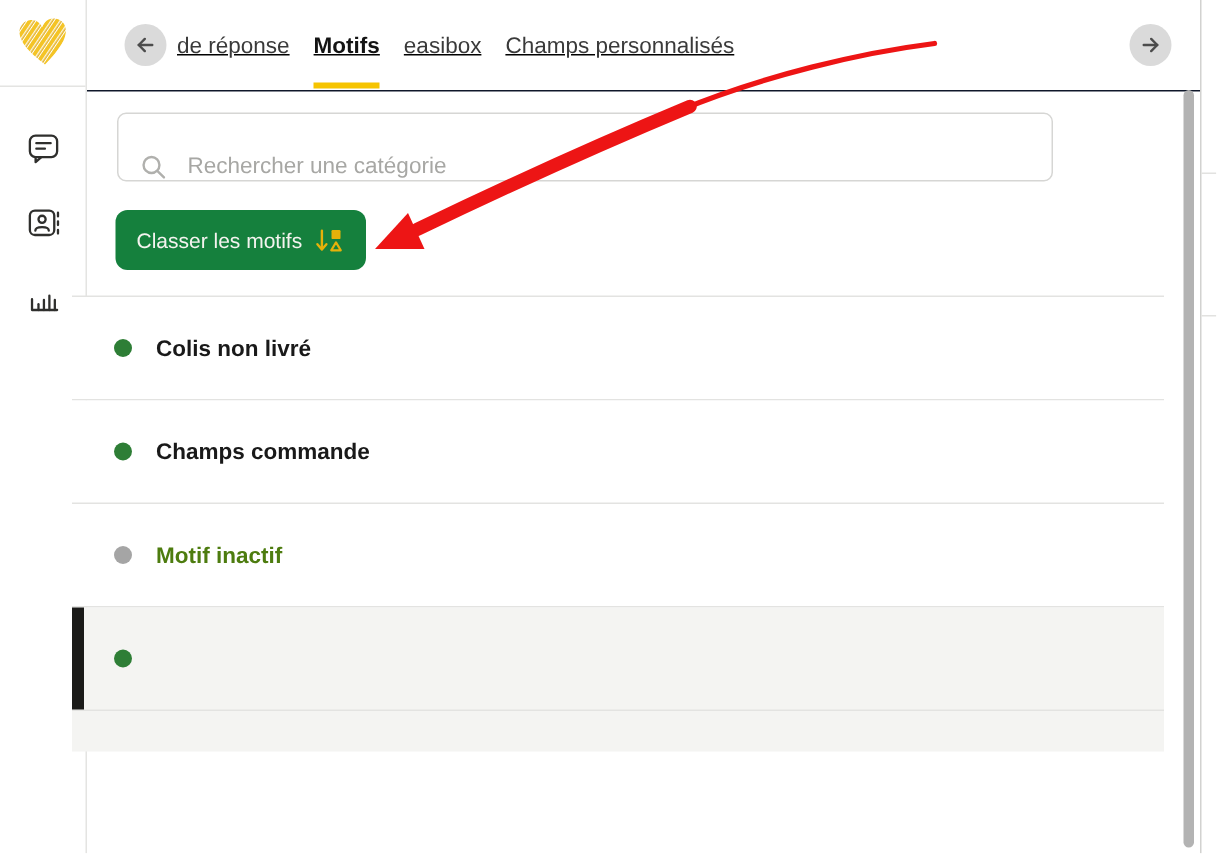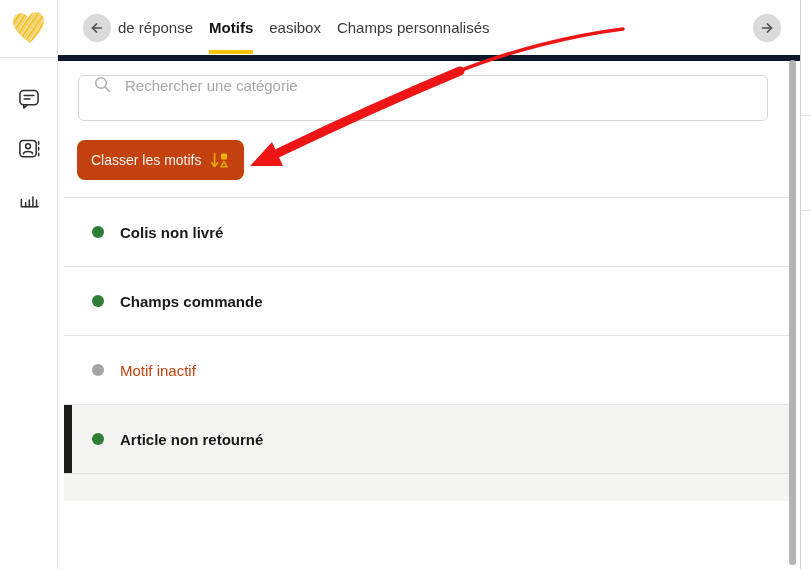--- a/index.html
+++ b/index.html
@@ -8,48 +8,48 @@
 
   
   .sidebar{position:absolute;left:0;top:0;width:58px;height:569px;background:#fff;
            border-right:1px solid #e4e4e2;box-sizing:border-box;}
   .logo-box{height:57px;border-bottom:1px solid #e4e4e2;display:flex;align-items:center;justify-content:center;}
   .rail-icons{display:flex;flex-direction:column;align-items:center;padding-top:30px;gap:28px;}
   .rail-icon{width:22px;height:22px;display:block;cursor:pointer;}
 
   
   .header{position:absolute;left:58px;top:0;width:742px;height:61px;background:#fff;
-          border-bottom:6px solid #0f172a;box-sizing:border-box;display:flex;align-items:center;
-          padding:0 19px 0 25px;}
+          border-bottom:1px solid #0f172a;box-sizing:border-box;display:flex;align-items:center;
+          padding:0 19px 0 25px;text-decoration:underline;}
   .circle-btn{width:28px;height:28px;border-radius:50%;background:#dadada;border:none;
               display:flex;align-items:center;justify-content:center;cursor:pointer;flex:0 0 auto;padding:0;}
   .tabs{display:flex;align-items:stretch;height:100%;margin-left:7px;gap:16px;}
   .tab{display:flex;align-items:center;font-size:15px;color:#3a3a3a;position:relative;cursor:pointer;white-space:nowrap;}
   .tab.active{font-weight:700;color:#141414;}
   .tab.active::after{content:"";position:absolute;left:0;right:0;bottom:1px;height:4px;background:#f6c400;}
   .fwd{margin-left:auto;}
 
   
-  .search-box{position:absolute;left:78px;top:75px;width:690px;height:46px;box-sizing:border-box;
-              border:1px solid #d6d6d4;border-radius:6px;background:#fff;display:flex;align-items:flex-start;padding:0 12px 0 15px;}
+  .search-box{position:absolute;left:78px;top:75px;width:624px;height:46px;box-sizing:border-box;
+              border:1px solid #d6d6d4;border-radius:6px;background:#fff;display:flex;align-items:flex-end;padding:0 12px 0 15px;}
   .search-input{border:none;outline:none;flex:1;font-size:15px;color:#333;margin-left:12px;
                 font-family:"Liberation Sans",sans-serif;background:transparent;}
   .search-input::placeholder{color:#a7a7a4;}
 
   .sort-btn{position:absolute;left:77px;top:140px;height:40px;border:none;border-radius:8px;
-            background:#c2410c;color:#f4f3ef;font-size:14px;display:flex;align-items:center;
+            background:#15803d;color:#f4f3ef;font-size:14px;display:flex;align-items:center;
             gap:9px;padding:0 14px;cursor:pointer;font-family:"Liberation Sans",sans-serif;}
 
-  .list{position:absolute;left:64px;top:197px;width:728px;border-top:1px solid #e3e3e1;}
+  .list{position:absolute;left:48px;top:197px;width:728px;border-top:1px solid #e3e3e1;}
   .row{height:69px;box-sizing:border-box;display:flex;align-items:center;padding-left:28px;
        border-bottom:1px solid #e3e3e1;background:#fff;position:relative;cursor:pointer;}
   .dot{width:12px;height:12px;border-radius:50%;background:#2e7e36;margin-right:16px;flex:0 0 auto;}
   .row.inactive .dot{background:#a5a5a5;}
   .row-label{font-size:15px;font-weight:700;color:#191919;}
-  .row.inactive .row-label{font-weight:400;color:#c2410c;}
+  .row.inactive .row-label{font-weight:700;color:#4d7c0f;}
   .row.selected{background:#f4f4f2;}
   .row.selected::before{content:"";position:absolute;left:0;top:0;bottom:0;width:8px;background:#1b1b19;}
   .partial-row{height:27px;background:#f4f4f2;}
 
   
   .scroll-thumb{position:absolute;left:789px;top:60px;width:7px;height:505px;border-radius:4px;background:#b3b3b3;cursor:pointer;}
   .win-edge{position:absolute;left:800px;top:0;width:1px;height:569px;background:#d2d2d0;}
   .edge-line{position:absolute;left:801px;width:10px;height:1px;background:#e2e2e0;}
 
   .arrow-layer{position:absolute;left:0;top:0;width:811px;height:569px;pointer-events:none;}
@@ -151,21 +151,20 @@
       <div class="row active">
     <span class="dot"></span>
     <span class="row-label">Champs commande</span>
   </div>
       <div class="row inactive">
     <span class="dot"></span>
     <span class="row-label">Motif inactif</span>
   </div>
       <div class="row active selected">
     <span class="dot"></span>
-    <span class="row-label">Article non retourné</span>
   </div>
       <div class="partial-row"></div>
     </div>
 
   <div class="scroll-thumb"></div>
   <div class="win-edge"></div>
   <div class="edge-line" style="top:115px;"></div>
   <div class="edge-line" style="top:210px;"></div>
 
   <svg class="arrow-layer" viewBox="0 0 811 569">

